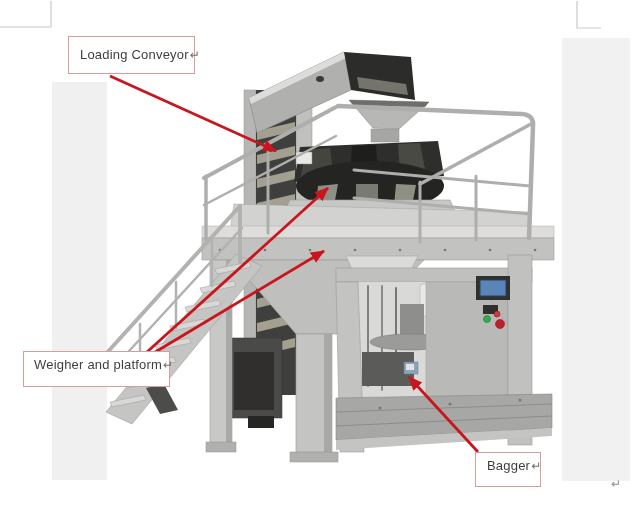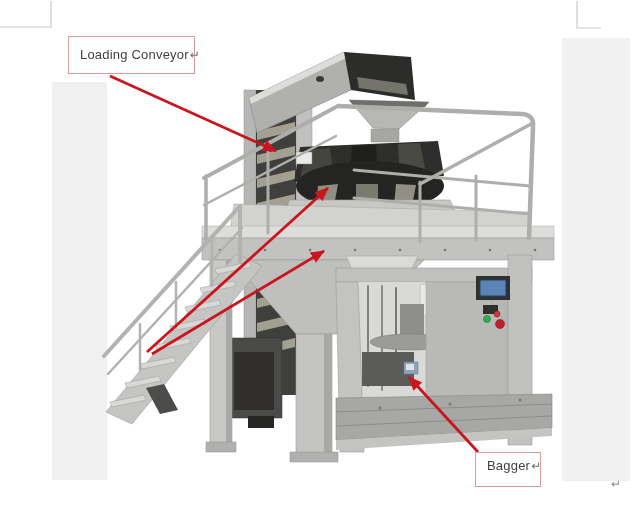--- a/index.html
+++ b/index.html
@@ -185,19 +185,22 @@
       <line x1="147" y1="352" x2="328" y2="188" marker-end="url(#ah)"></line>
       <line x1="152" y1="354" x2="324" y2="251" marker-end="url(#ah)"></line>
       <line x1="478" y1="452" x2="409" y2="377" marker-end="url(#ah)"></line>
     </g>
   </svg>
 
   <div class="ann-box" id="label-loading-conveyor">
     <span>Loading Conveyor</span><span class="mark">↵</span>
   </div>
 
+  <div class="ann-box" id="label-weigher-platform">
+    <span>Weigher and platform</span><span class="mark">↵</span>
+  </div>
 
   <div class="ann-box" id="label-bagger">
     <span>Bagger</span><span class="mark">↵</span>
   </div>
 
   <span class="stray-mark">↵</span>
 </div>
 
 </body></html>

